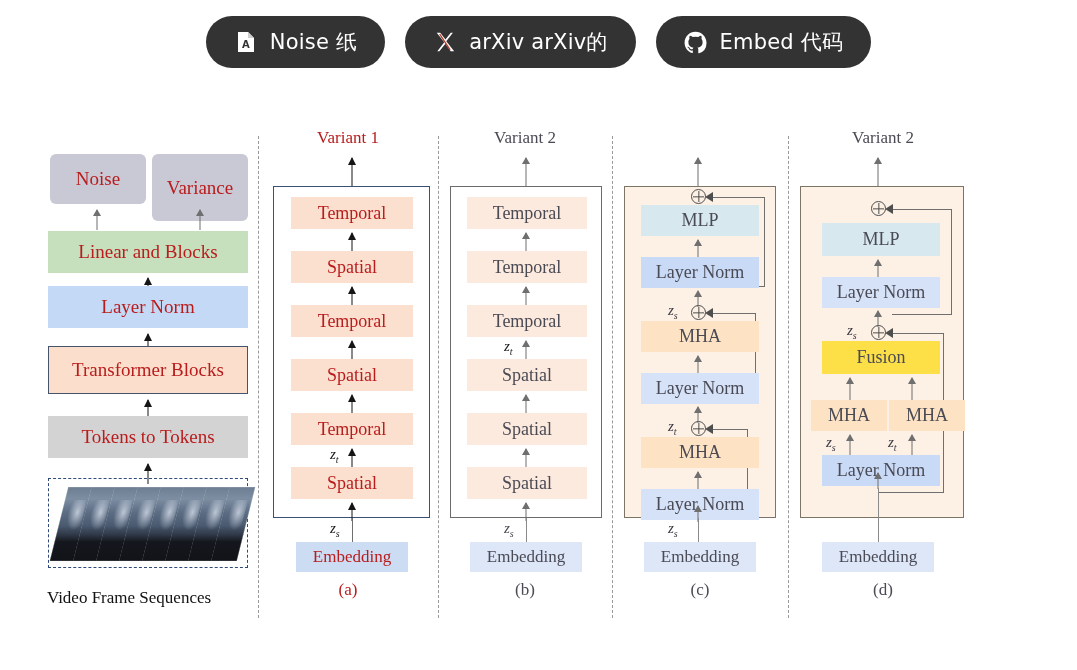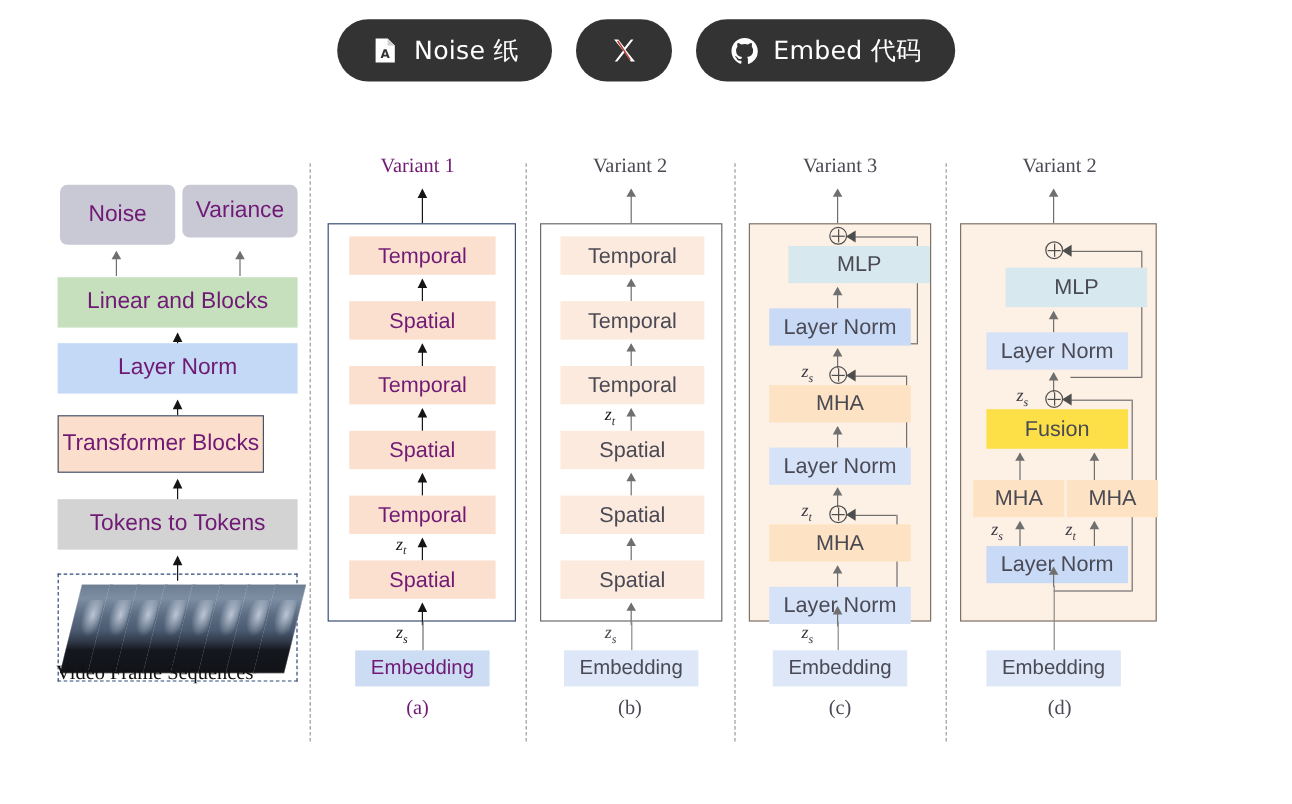--- a/index.html
+++ b/index.html
@@ -68,38 +68,38 @@
 
   .abs { position: absolute; }
 
   
   .blk {
     position: absolute;
     display: flex;
     align-items: center;
     justify-content: center;
     box-sizing: border-box;
-    font-family: Liberation Sans, sans-serif;
+    font-family: Liberation Serif, serif;
     white-space: nowrap;
   }
 
   
   .c-gray2   { background: #c9c9d6; border-radius: 6px; }
   .c-green   { background: #c6e0bd; }
   .c-blue    { background: #c3d9f5; }
   .c-peach   { background: #fbdfcc; border: 1.3px solid #45546b; }
   .c-gray    { background: #d3d3d3; }
 
   
   .v-peach    { background: #fbe0d0; }
   .v-peach-lt { background: #fdeade; }
   .v-mha      { background: #fde3c3; }
   .v-ln       { background: #c9daf6; }
   .v-ln-lt    { background: #d5e2f8; }
-  .v-mlp      { background: #d7e8ee; margin-left: 16px; }
+  .v-mlp      { background: #d7e8ee; }
   .v-fusion   { background: #fde047; }
   .v-embed    { background: #ccdcf3; }
   .v-embed-lt { background: #dde7f8; }
 
   .panel {
     position: absolute;
     box-sizing: border-box;
   }
   .panel-a { border: 1.6px solid #3c4f74; background: transparent; }
   .panel-b { border: 1.4px solid #6b6b6b; background: transparent; }
@@ -112,21 +112,21 @@
     top: 0;
     font-size: 17px;
   }
   .caption {
     position: absolute;
     width: 100%;
     text-align: center;
     font-size: 17px;
   }
 
-  .dark-txt  { color: #701a75; }
+  .dark-txt  { color: #b91c1c; }
   .mid-txt   { color: #4a4a55; }
 
   
   .arrow {
     position: absolute;
     width: 0;
   }
   .arrow .shaft {
     position: absolute;
     left: 50%;
@@ -232,20 +232,21 @@
     <span class="lbl">Noise 纸</span>
   </div>
 
   <div class="link-btn">
     <span class="ico">
       <svg width="22" height="22" viewBox="0 0 24 24" aria-hidden="true">
         <path d="M3 2l8.2 10.2L3.6 22h2.3l6.5-8.2L18.2 22H22l-8.6-10.7L20.6 2h-2.3l-5.8 7.3L6.8 2z" fill="#ffffff"></path>
         <path d="M6.2 3.4L17.6 20.6" stroke="#b23b2e" stroke-width="1.4" fill="none"></path>
       </svg>
     </span>
+    <span class="lbl">arXiv arXiv的</span>
   </div>
 
   <div class="link-btn">
     <span class="ico">
       <svg width="23" height="23" viewBox="0 0 24 24" aria-hidden="true">
         <path fill="#ffffff" d="M12 .8C5.7.8.6 5.9.6 12.2c0 5 3.3 9.3 7.8 10.8.6.1.8-.2.8-.6v-2c-3.2.7-3.9-1.5-3.9-1.5-.5-1.3-1.3-1.7-1.3-1.7-1-.7.1-.7.1-.7 1.1.1 1.7 1.2 1.7 1.2 1 1.8 2.7 1.3 3.4 1 .1-.7.4-1.3.7-1.5-2.6-.3-5.3-1.3-5.3-5.8 0-1.3.5-2.3 1.2-3.2-.1-.3-.5-1.5.1-3.1 0 0 1-.3 3.2 1.2a11 11 0 0 1 5.8 0c2.2-1.5 3.2-1.2 3.2-1.2.6 1.6.2 2.8.1 3.1.8.9 1.2 1.9 1.2 3.2 0 4.5-2.7 5.5-5.3 5.8.4.4.8 1.1.8 2.2v3.2c0 .4.2.7.8.6a11.4 11.4 0 0 0 7.8-10.8C23.4 5.9 18.3.8 12 .8z"></path>
       </svg>
     </span>
     <span class="lbl">Embed 代码</span>
   </div>
@@ -256,21 +257,21 @@
   <div class="divider" style="left:258px;"></div>
   <div class="divider" style="left:438px;"></div>
   <div class="divider" style="left:612px;"></div>
   <div class="divider" style="left:788px;"></div>
 
   <div class="col" style="left:0; width:258px;">
 
     <div class="blk c-gray2 dark-txt" style="left:50px; top:26px; width:96px; height:50px; font-size:19px;">
       <span>Noise</span>
     </div>
-    <div class="blk c-gray2 dark-txt" style="left:152px; top:26px; width:96px; height:44px; font-size:19px;">
+    <div class="blk c-gray2 dark-txt" style="left:152px; top:26px; width:96px; height:67px; font-size:19px;">
       <span>Variance</span>
     </div>
 
     <div class="arrow ar-gray" style="left:97px; top:82px; height:20px;">
       <div class="shaft"></div>
         <div class="head"></div>
     </div>
     <div class="arrow ar-gray" style="left:200px; top:82px; height:20px;">
       <div class="shaft"></div>
         <div class="head"></div>
@@ -285,21 +286,21 @@
     </div>
 
     <div class="blk c-blue dark-txt" style="left:48px; top:158px; width:200px; height:42px; font-size:19px;">
       <span>Layer Norm</span>
     </div>
     <div class="arrow ar-dark" style="left:148px; top:206px; height:20px;">
       <div class="shaft"></div>
         <div class="head"></div>
     </div>
 
-    <div class="blk c-peach dark-txt" style="left:48px; top:218px; width:172px; height:48px; font-size:19px;">
+    <div class="blk c-peach dark-txt" style="left:48px; top:218px; width:200px; height:48px; font-size:19px;">
       <span>Transformer Blocks</span>
     </div>
     <div class="arrow ar-dark" style="left:148px; top:272px; height:20px;">
       <div class="shaft"></div>
         <div class="head"></div>
     </div>
 
     <div class="blk c-gray dark-txt" style="left:48px; top:288px; width:200px; height:42px; font-size:19px;">
       <span>Tokens to Tokens</span>
     </div>
@@ -327,21 +328,21 @@
       <div class="frame" style="left:125px; top:8px; width:26px; height:74px;">
           <div class="haze"></div>
         </div>
       <div class="frame" style="left:148px; top:8px; width:26px; height:74px;">
           <div class="haze"></div>
         </div>
       <div class="frame" style="left:171px; top:8px; width:26px; height:74px;">
           <div class="haze"></div>
         </div>
     </div>
-    <div class="frame-caption" style="left:0; top:423px;">Video Frame Sequences</div>
+    <div class="frame-caption" style="left:0; top:460px;">Video Frame Sequences</div>
   </div>
 
   <div class="col" style="left:258px; width:180px;">
     <div class="vtitle dark-txt">Variant 1</div>
 
     <div class="arrow ar-dark" style="left:94px; top:30px; height:28px;">
       <div class="shaft"></div>
         <div class="head"></div>
     </div>
 
@@ -473,21 +474,20 @@
       <span>z</span><sub>s</sub></div>
 
     <div class="blk v-embed-lt mid-txt" style="left:32px; top:414px; width:112px; height:30px; font-size:17px;">
       <span>Embedding</span>
       </div>
 
     <div class="caption mid-txt" style="top:452px;">(b)</div>
   </div>
 
   <div class="col" style="left:612px; width:176px;">
-    <div class="vtitle mid-txt">Variant 3</div>
 
     <div class="arrow ar-gray" style="left:86px; top:30px; height:28px;">
       <div class="shaft"></div>
         <div class="head"></div>
     </div>
 
     <div class="panel panel-cd" style="left:12px; top:58px; width:152px; height:332px;"></div>
 
     <div class="plus" style="left:79px; top:61px;"></div>
 

